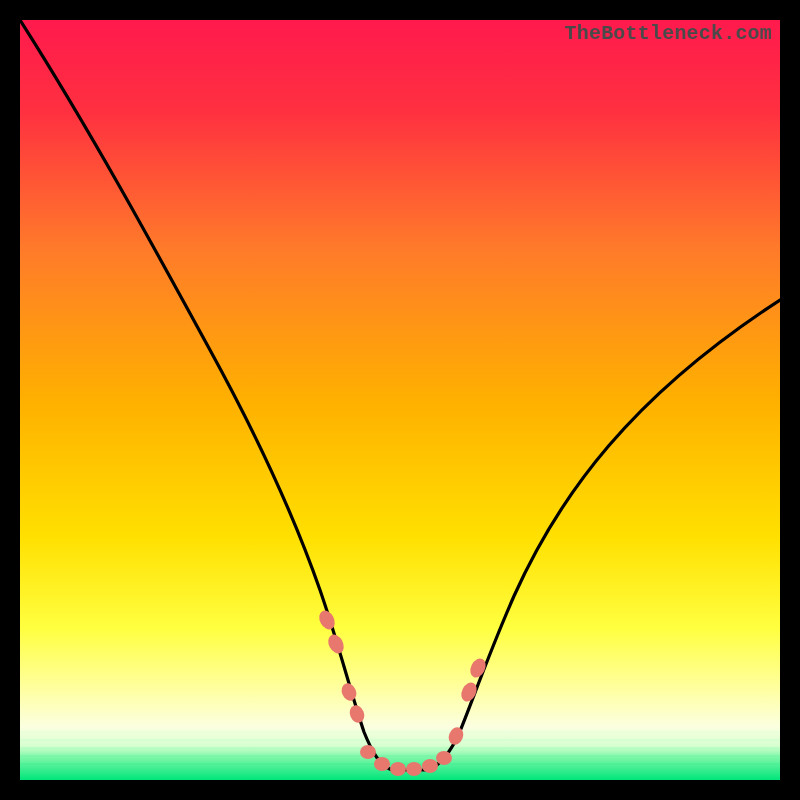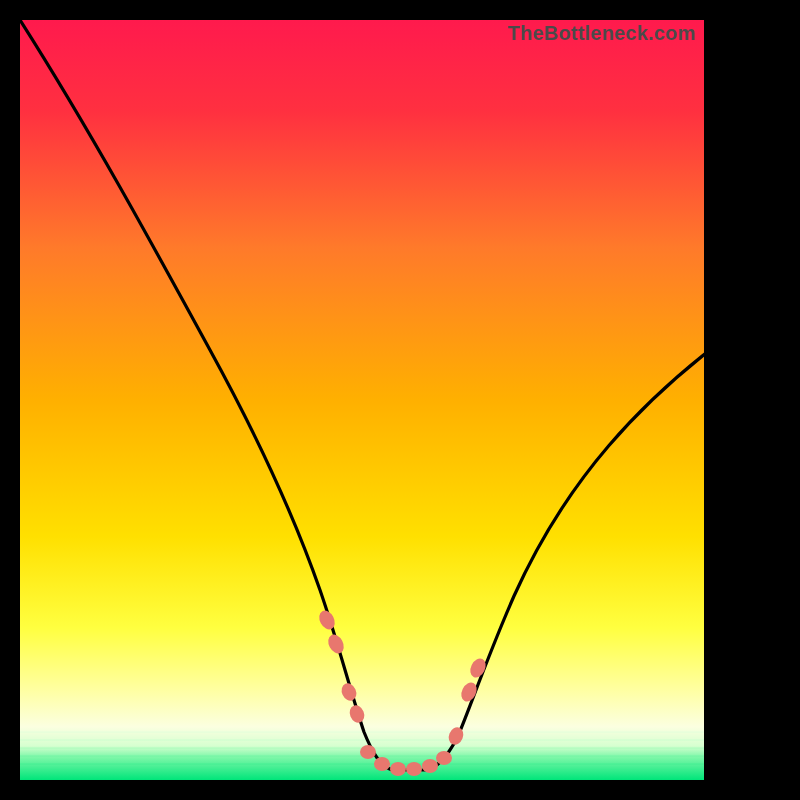--- a/index.html
+++ b/index.html
@@ -14,23 +14,24 @@
   .frame {
     position: absolute;
     left: 0; top: 0;
     width: 800px; height: 800px;
     background: #000;
   }
   .plot {
     position: absolute;
     left: 20px;
     top: 20px;
-    width: 684px;
+    width: 760px;
     height: 760px;
     overflow: hidden;
+    font-family: Liberation Mono, monospace;
   }
   .watermark {
     position: absolute;
     top: 2px;
     right: 8px;
     color: #4a4a4a;
     font-size: 20px;
     font-weight: bold;
     letter-spacing: 0.2px;
     z-index: 50;

